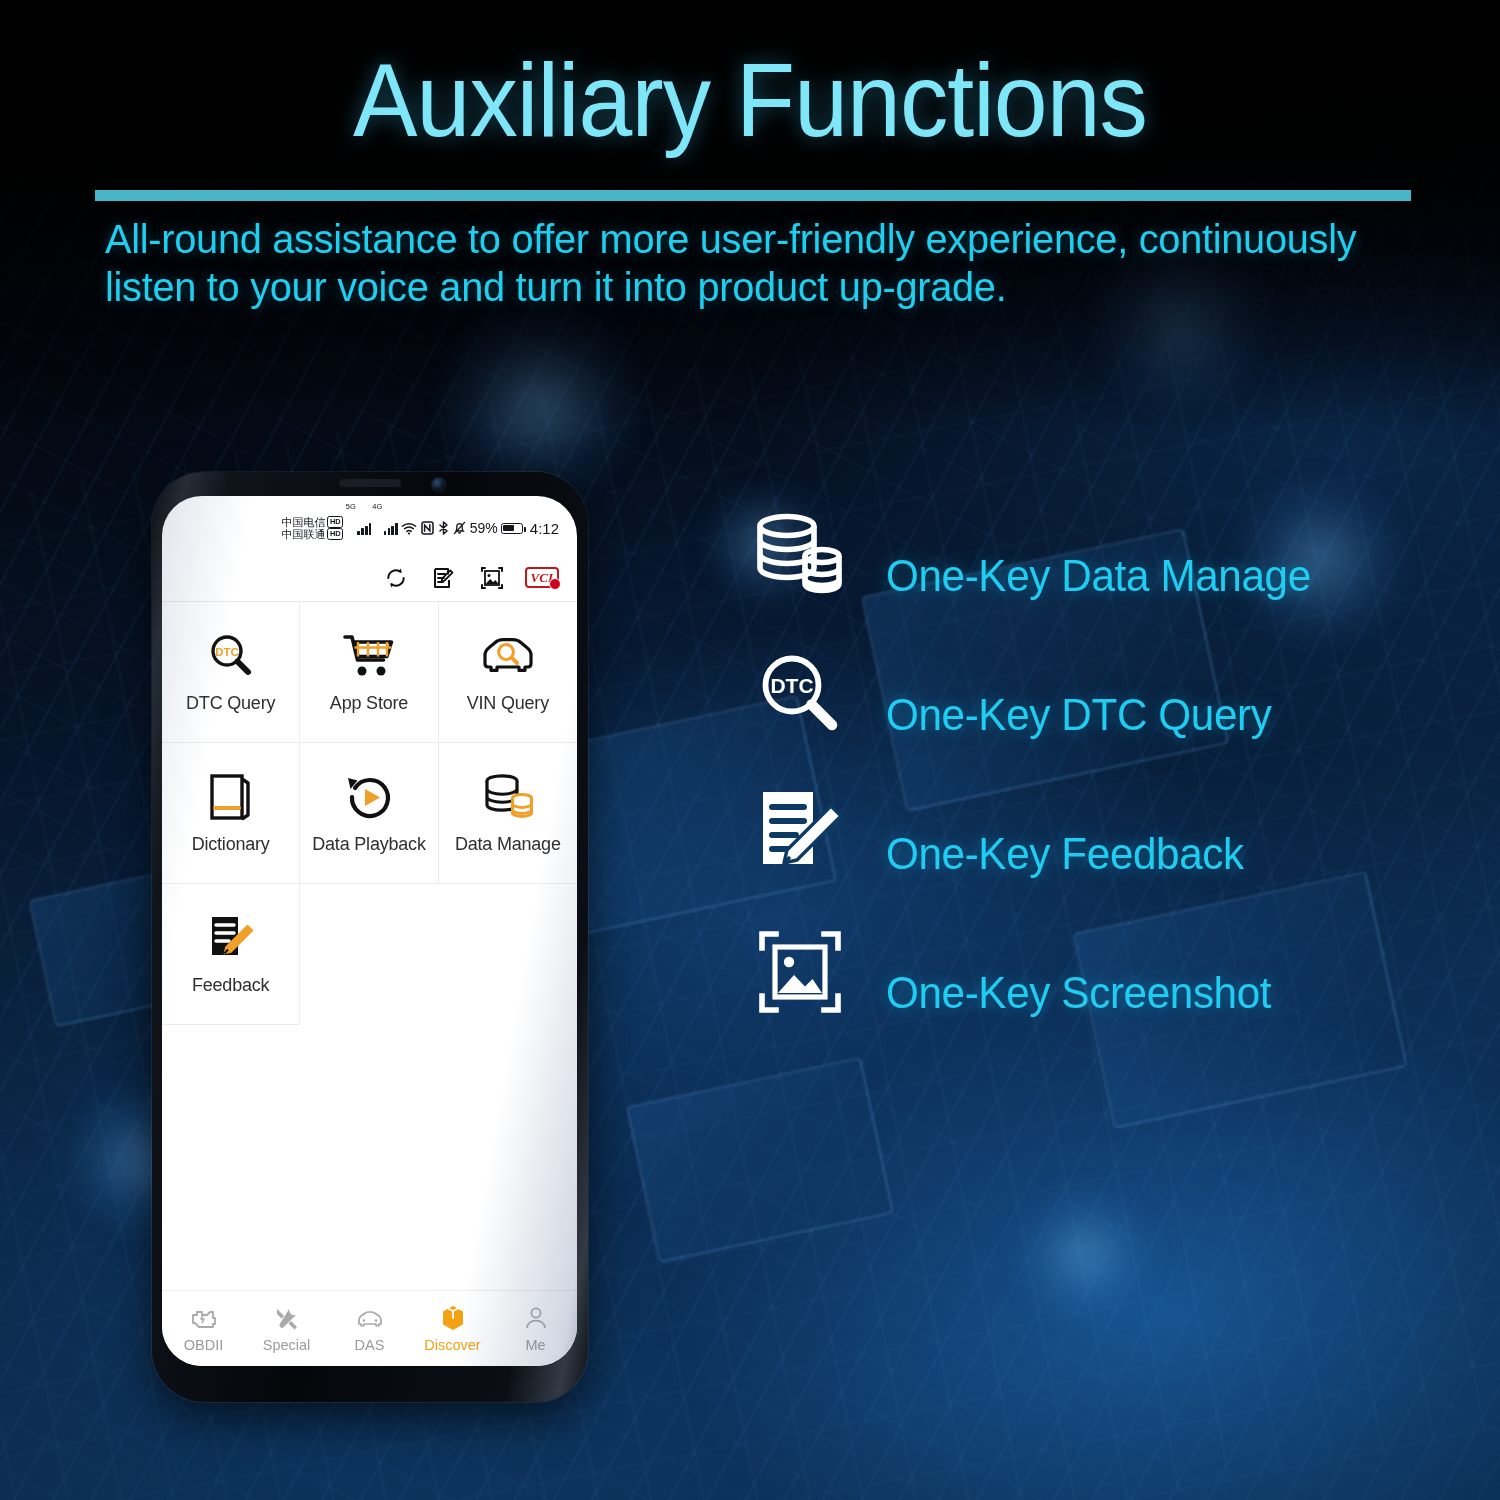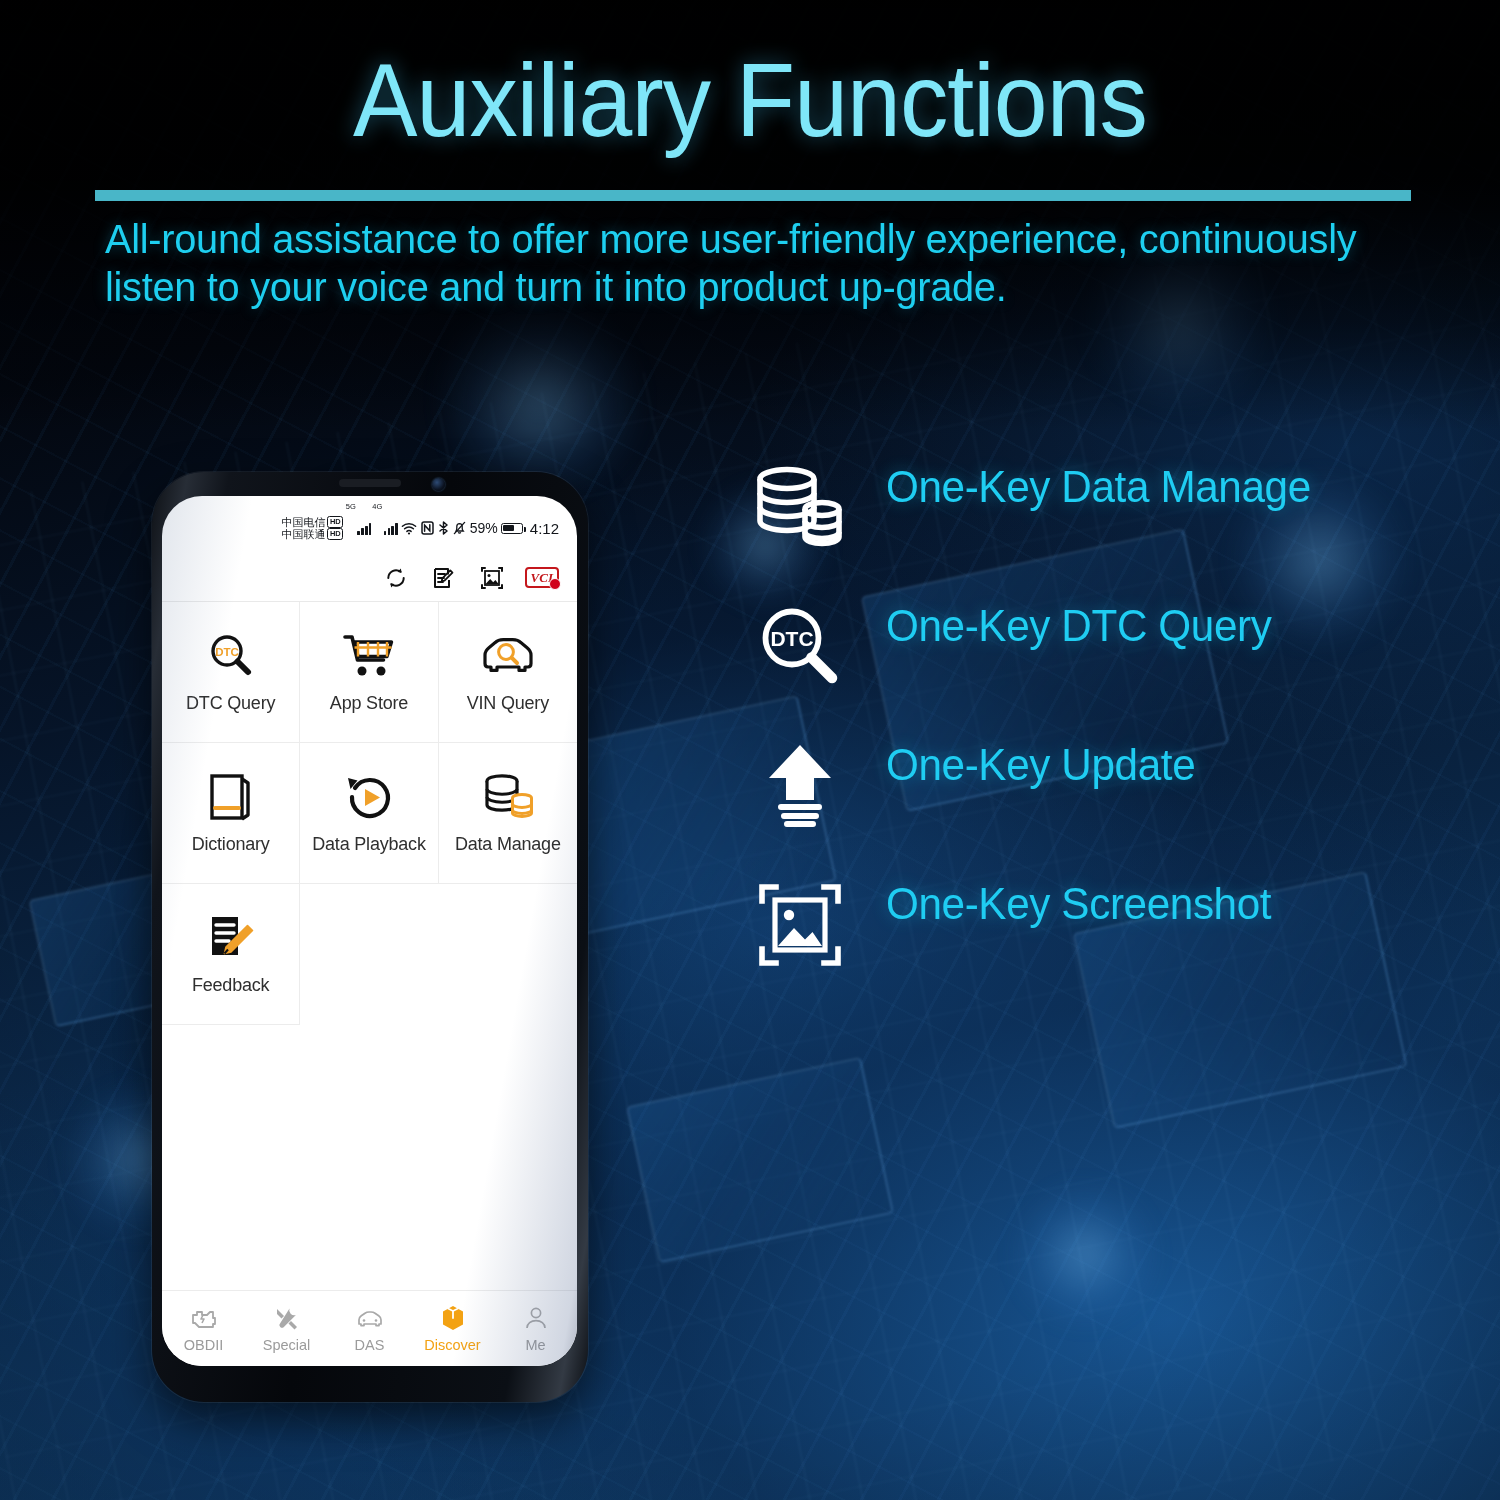--- a/index.html
+++ b/index.html
@@ -192,21 +192,21 @@
     font-size:14.5px; color:#9b9b9b; cursor:pointer;
   }
   .nav-item.active { color:#f3a213; }
   .nav-ico { width:28px; height:26px; display:flex; align-items:center; justify-content:center; }
 
   
   #features {
     position:absolute; left:752px; top:462px; width:700px;
   }
   .feature-row {
-    display:flex; align-items:flex-start; gap:38px; height:139px;
+    display:flex; align-items:flex-end; gap:38px; height:139px;
   }
   .feature-icon { width:96px; min-width:96px; height:92px; display:flex; align-items:center; justify-content:center; }
   .feature-label {
     color:#1fcdf2; font-size:44px; font-weight:400; letter-spacing:-.4px; white-space:nowrap;
     text-shadow:0 0 16px rgba(25,190,235,.45);
     transform:scaleX(.96); transform-origin:left center;
   }
 </style>
 </head>
 <body>
@@ -515,30 +515,32 @@
     <div class="feature-icon">
       <svg width="92" height="92" viewBox="0 0 92 92">
         <circle cx="38" cy="37" r="26.5" fill="none" stroke="#fff" stroke-width="5.8"></circle>
         <path d="M57.5 56.5L78 77" stroke="#fff" stroke-width="10.5" stroke-linecap="round"></path>
         <text x="38" y="45" text-anchor="middle" font-family="Liberation Sans,sans-serif" font-size="21" font-weight="700" fill="#fff">DTC</text>
       </svg>
     </div>
     <div class="feature-label">One-Key DTC Query</div>
   </div>
 
-
   <div class="feature-row">
     <div class="feature-icon">
-      <svg width="82" height="90" viewBox="0 0 82 90">
-        <path d="M41 4l31 33H55v22H27V37H10z" fill="#fff"></path>
-        <path d="M22 66h38M25 75h32M28 83h26" stroke="#fff" stroke-width="6" stroke-linecap="round"></path>
+      <svg width="90" height="90" viewBox="0 0 90 90">
+        <path d="M8 4h50v72H8z" fill="#fff"></path>
+        <path d="M17 19h32M17 33h32M17 47h24M17 61h20" stroke="#0d3a62" stroke-width="6" stroke-linecap="round"></path>
+        <path d="M76 18l10 10L42 72l-13 3 3-13z" fill="#fff" stroke="#0d3a62" stroke-width="3.4" stroke-linejoin="round"></path>
+        <path d="M29 75l6-6" stroke="#0d3a62" stroke-width="3.4"></path>
       </svg>
     </div>
-    <div class="feature-label">One-Key Update</div>
+    <div class="feature-label">One-Key Feedback</div>
   </div>
+
 
 
   <div class="feature-row">
     <div class="feature-icon">
       <svg width="88" height="88" viewBox="0 0 88 88">
         <g stroke="#fff" stroke-width="5.6" fill="none" stroke-linecap="square">
           <path d="M6 20V6h14M68 6h14v14M82 68v14H68M20 82H6V68"></path>
         </g>
         <rect x="19" y="19" width="50" height="50" fill="none" stroke="#fff" stroke-width="5.2"></rect>
         <circle cx="33" cy="34" r="5.2" fill="#fff"></circle>

